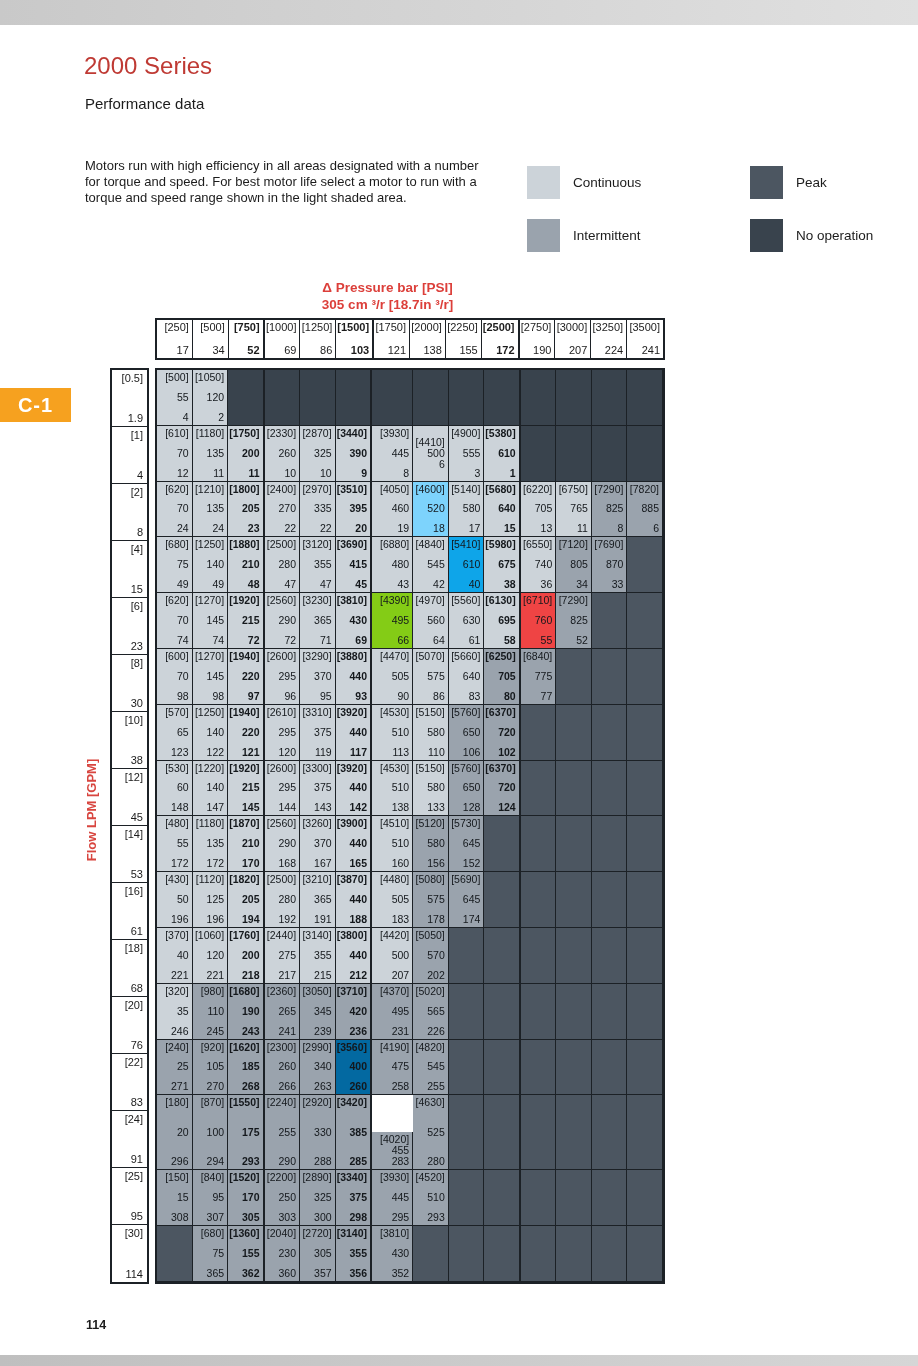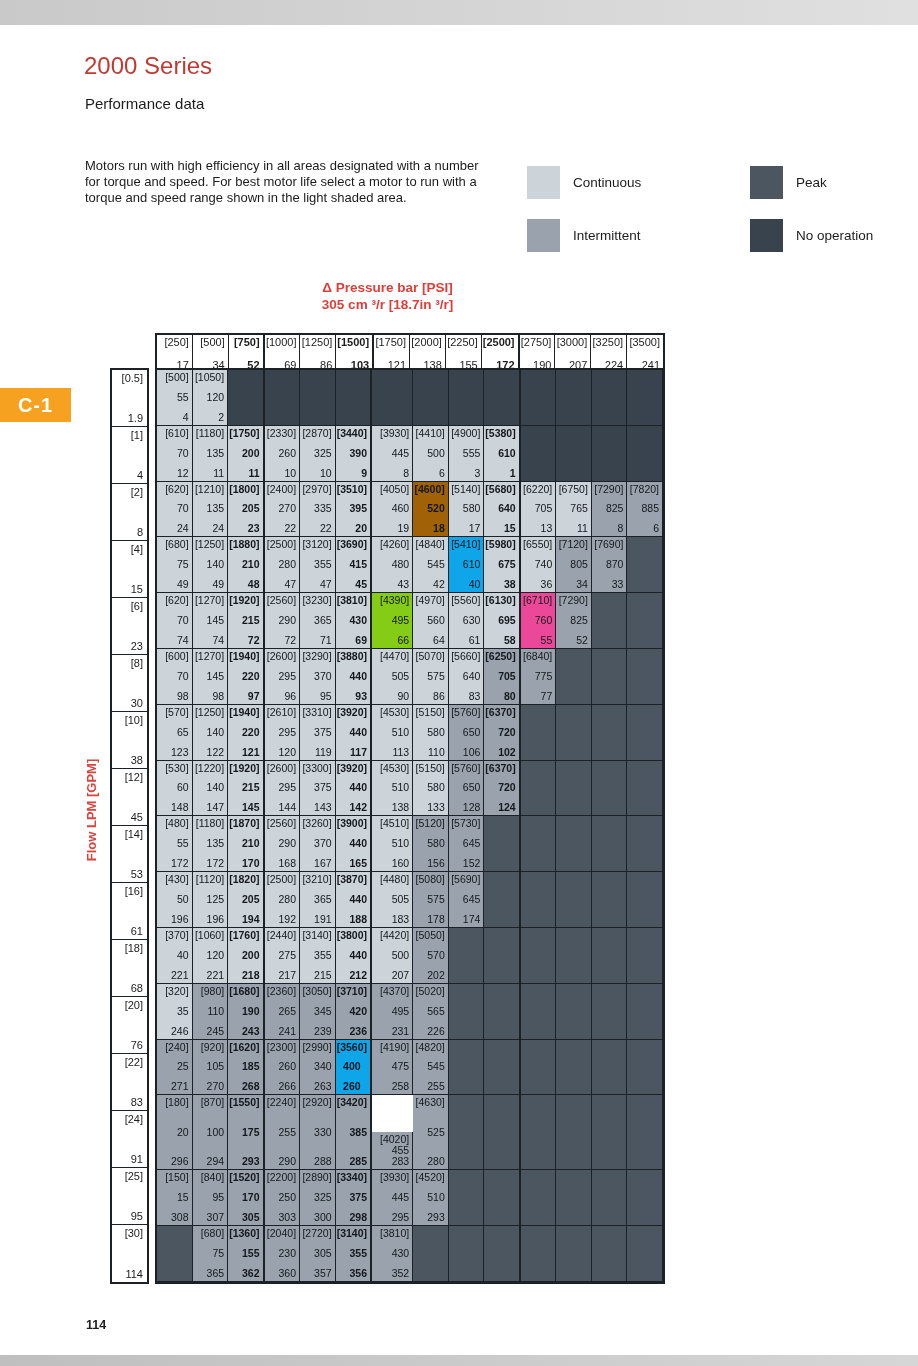--- a/index.html
+++ b/index.html
@@ -27,21 +27,21 @@
   .flow-label { position:absolute; left:27px; top:802px; width:130px; height:16px;
     transform:rotate(-90deg); color:#d8453f; font-weight:bold; font-size:13px; text-align:center; }
 
   .side-tab { position:absolute; left:0; top:388px; width:71px; height:34px; background:#f6a11f;
     color:#ffffff; font-size:20px; font-weight:bold; display:flex; align-items:center;
     justify-content:center; letter-spacing:1px; }
 
   .page-number { position:absolute; left:86px; top:1318px; font-size:12.5px; font-weight:bold; }
 
   
-  .col-headers { position:absolute; left:155px; top:333px; width:510px; height:42px;
+  .col-headers { position:absolute; left:155px; top:318px; width:510px; height:42px;
     display:grid; grid-template-columns:repeat(14,1fr); box-sizing:border-box;
     border:2px solid #1c2126; background:#fff; }
   .hcell { display:flex; flex-direction:column; justify-content:space-between; text-align:right;
     padding:1px 3px 2px 1px; font-size:11px; border-right:1px solid #1c2126; box-sizing:border-box; }
   .hcell:last-child { border-right:none; }
 
   .row-headers { position:absolute; left:110px; top:368px; width:39px; height:916px;
     display:grid; grid-template-rows:repeat(16,1fr); box-sizing:border-box;
     border:2px solid #1c2126; background:#fff; }
   .rcell { display:flex; flex-direction:column; justify-content:space-between; text-align:right;
@@ -270,21 +270,21 @@
     <div class="cell gsep" style="background: rgb(204, 211, 217);">
       <span>[3440]</span>
       <span>390</span>
       <span>9</span>
     </div>
     <div class="cell" style="background: rgb(204, 211, 217);">
       <span>[3930]</span>
       <span>445</span>
       <span>8</span>
     </div>
-    <div class="cell" style="background: rgb(204, 211, 217);">
+    <div class="cell" style="background: rgb(204, 211, 217); justify-content: center;">
       <span>[4410]</span>
       <span>500</span>
       <span>6</span>
     </div>
     <div class="cell" style="background: rgb(204, 211, 217);">
       <span>[4900]</span>
       <span>555</span>
       <span>3</span>
     </div>
     <div class="cell gsep" style="background: rgb(204, 211, 217);">
@@ -324,21 +324,21 @@
     <div class="cell gsep" style="background: rgb(204, 211, 217);">
       <span>[3510]</span>
       <span>395</span>
       <span>20</span>
     </div>
     <div class="cell" style="background: rgb(204, 211, 217);">
       <span>[4050]</span>
       <span>460</span>
       <span>19</span>
     </div>
-    <div class="cell" style="background: #a16207; font-weight: bold;">
+    <div class="cell" style="background: #7dd3fc;">
       <span>[4600]</span>
       <span>520</span>
       <span>18</span>
     </div>
     <div class="cell" style="background: rgb(204, 211, 217);">
       <span>[5140]</span>
       <span>580</span>
       <span>17</span>
     </div>
     <div class="cell gsep" style="background: rgb(204, 211, 217);">
@@ -390,21 +390,21 @@
       <span>[3120]</span>
       <span>355</span>
       <span>47</span>
     </div>
     <div class="cell gsep" style="background: rgb(204, 211, 217);">
       <span>[3690]</span>
       <span>415</span>
       <span>45</span>
     </div>
     <div class="cell" style="background: rgb(204, 211, 217);">
-      <span>[4260]</span>
+      <span>[6880]</span>
       <span>480</span>
       <span>43</span>
     </div>
     <div class="cell" style="background: rgb(204, 211, 217);">
       <span>[4840]</span>
       <span>545</span>
       <span>42</span>
     </div>
     <div class="cell" style="background: #0ea5e9; justify-content: space-between;">
       <span>[5410]</span>
@@ -475,21 +475,21 @@
     <div class="cell" style="background: rgb(204, 211, 217);">
       <span>[5560]</span>
       <span>630</span>
       <span>61</span>
     </div>
     <div class="cell gsep" style="background: rgb(204, 211, 217);">
       <span>[6130]</span>
       <span>695</span>
       <span>58</span>
     </div>
-    <div class="cell" style="background: #ec4899;">
+    <div class="cell" style="background: #ef4444;">
       <span>[6710]</span>
       <span>760</span>
       <span>55</span>
     </div>
     <div class="cell" style="background: rgb(154, 163, 173);">
       <span>[7290]</span>
       <span>825</span>
       <span>52</span>
     </div>
     <div class="cell" style="background: rgb(76, 86, 97);"></div>
@@ -870,21 +870,21 @@
     <div class="cell" style="background: rgb(154, 163, 173);">
       <span>[2300]</span>
       <span>260</span>
       <span>266</span>
     </div>
     <div class="cell" style="background: rgb(154, 163, 173);">
       <span>[2990]</span>
       <span>340</span>
       <span>263</span>
     </div>
-    <div class="cell gsep" style="background: #0ea5e9; align-items: center;">
+    <div class="cell gsep" style="background: #0369a1;">
       <span>[3560]</span>
       <span>400</span>
       <span>260</span>
     </div>
     <div class="cell" style="background: rgb(154, 163, 173);">
       <span>[4190]</span>
       <span>475</span>
       <span>258</span>
     </div>
     <div class="cell" style="background: rgb(154, 163, 173);">

